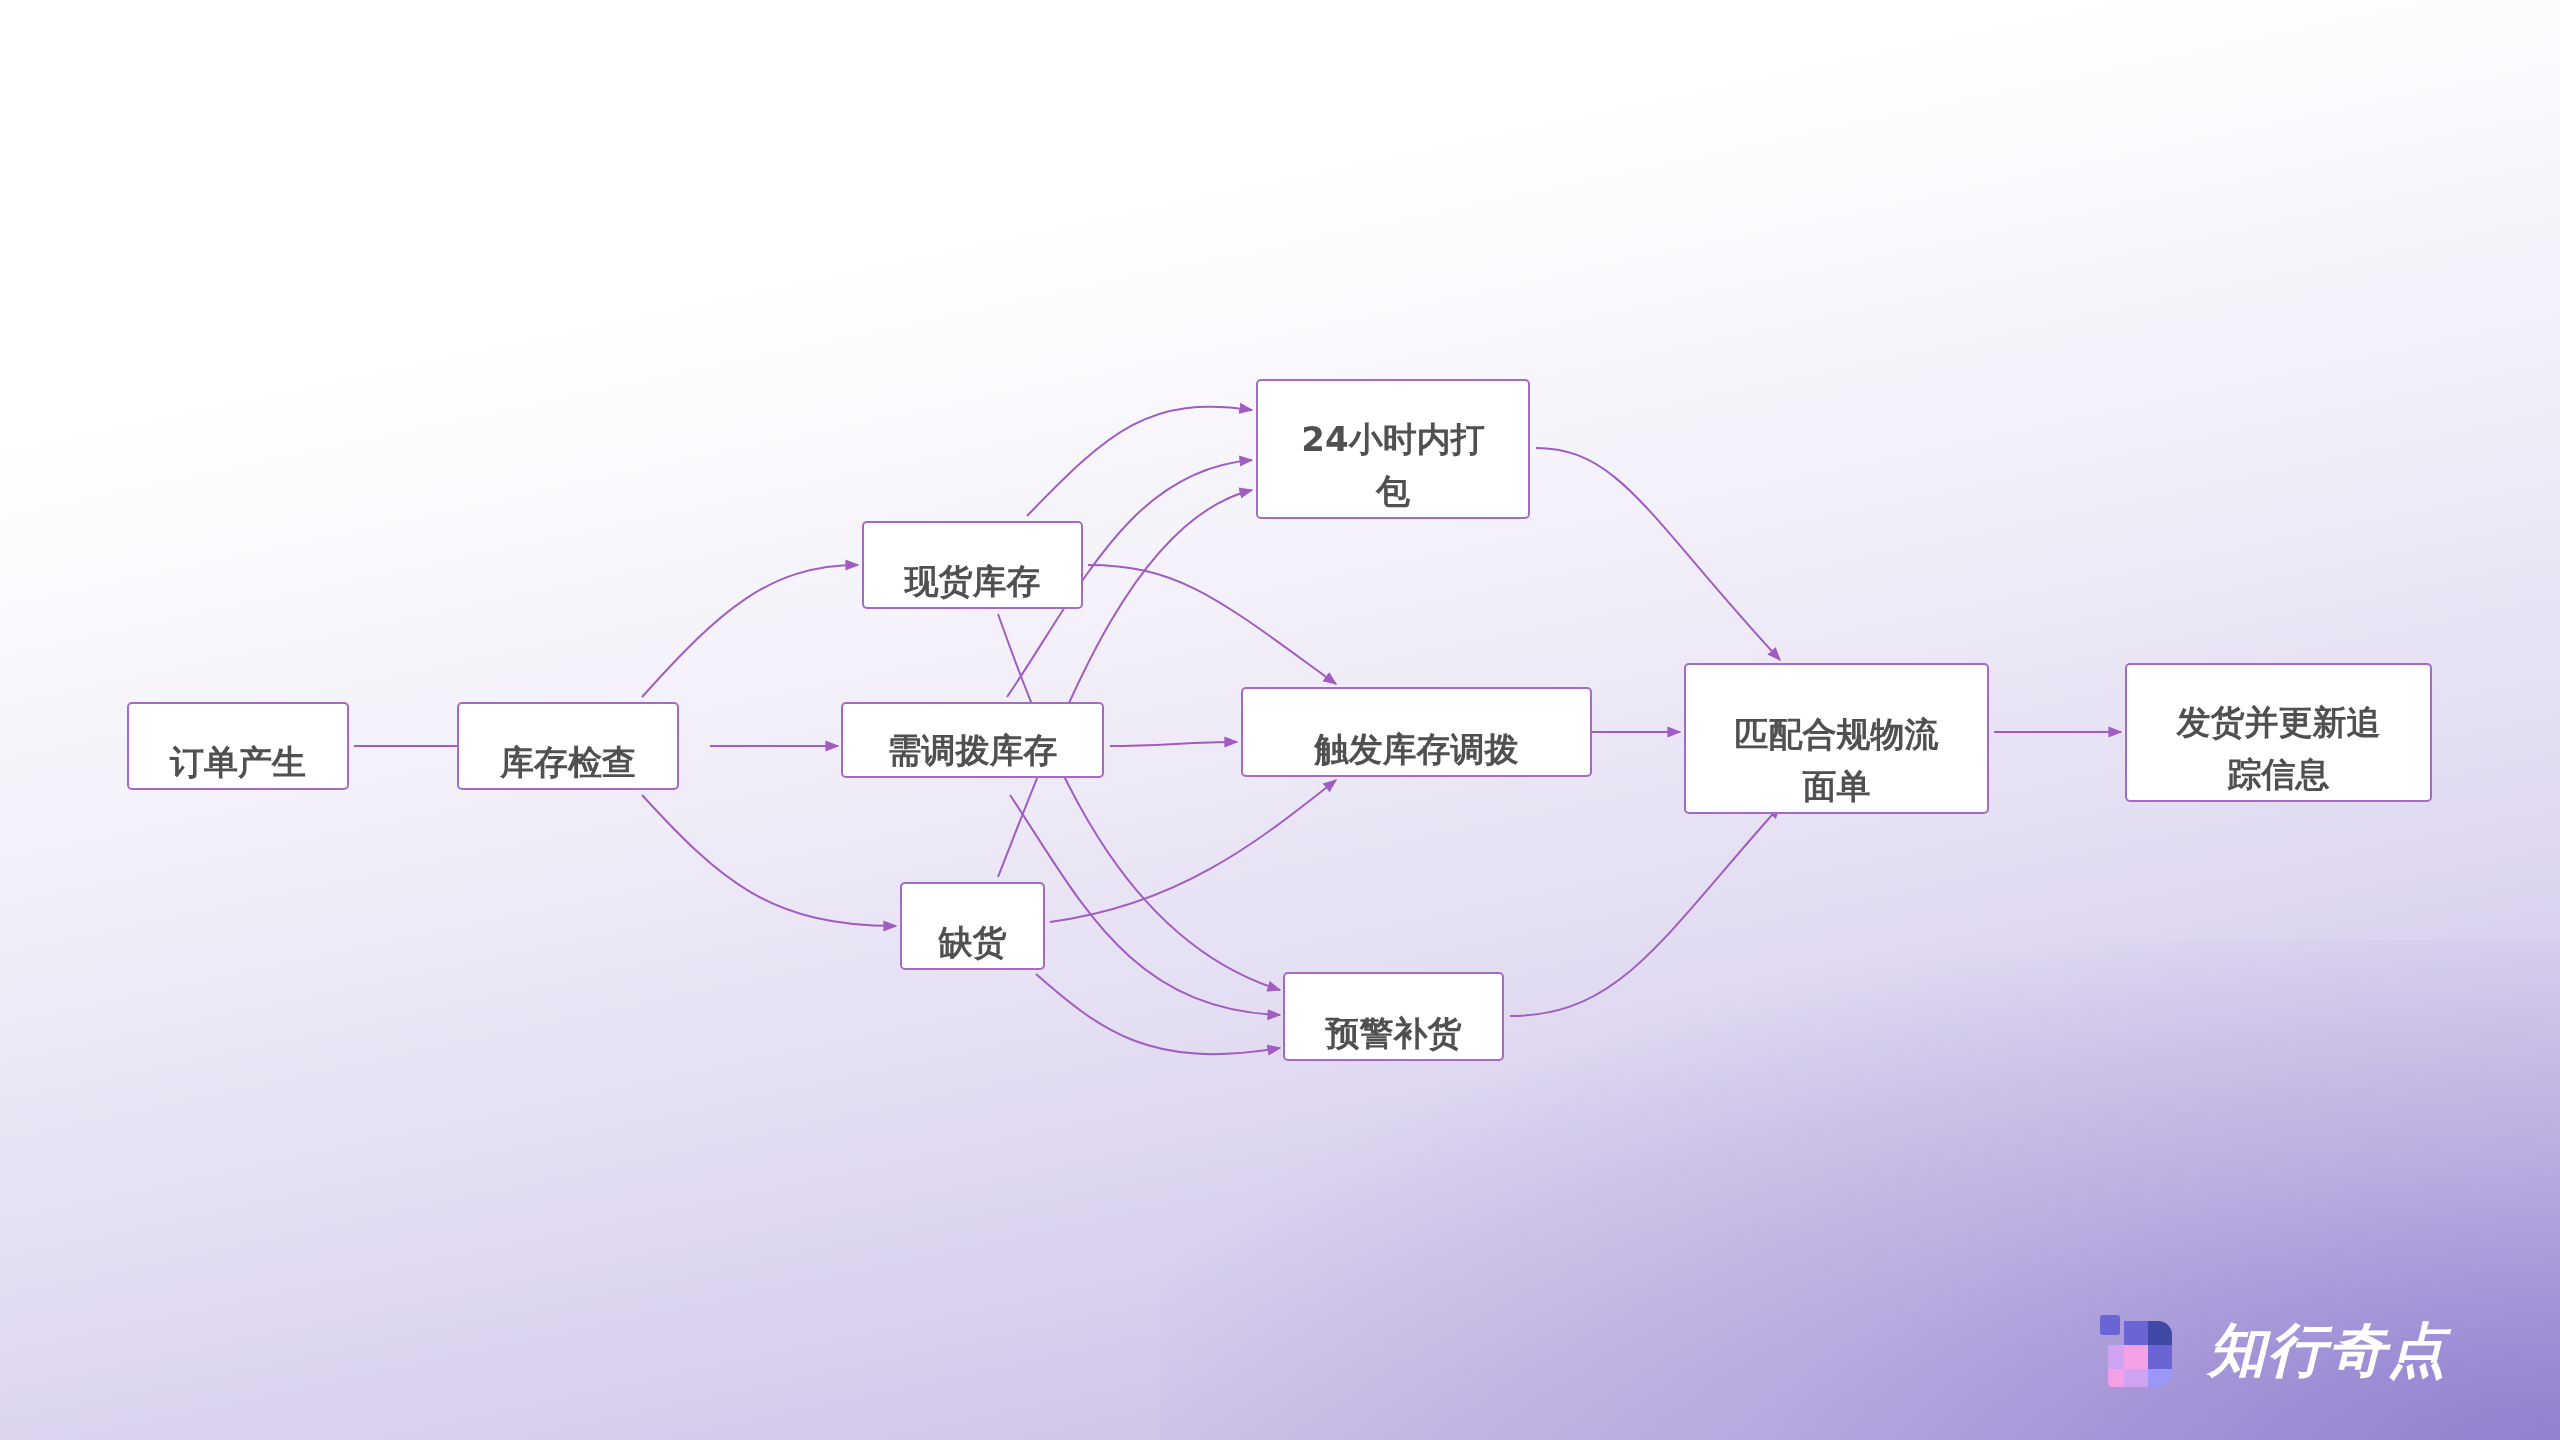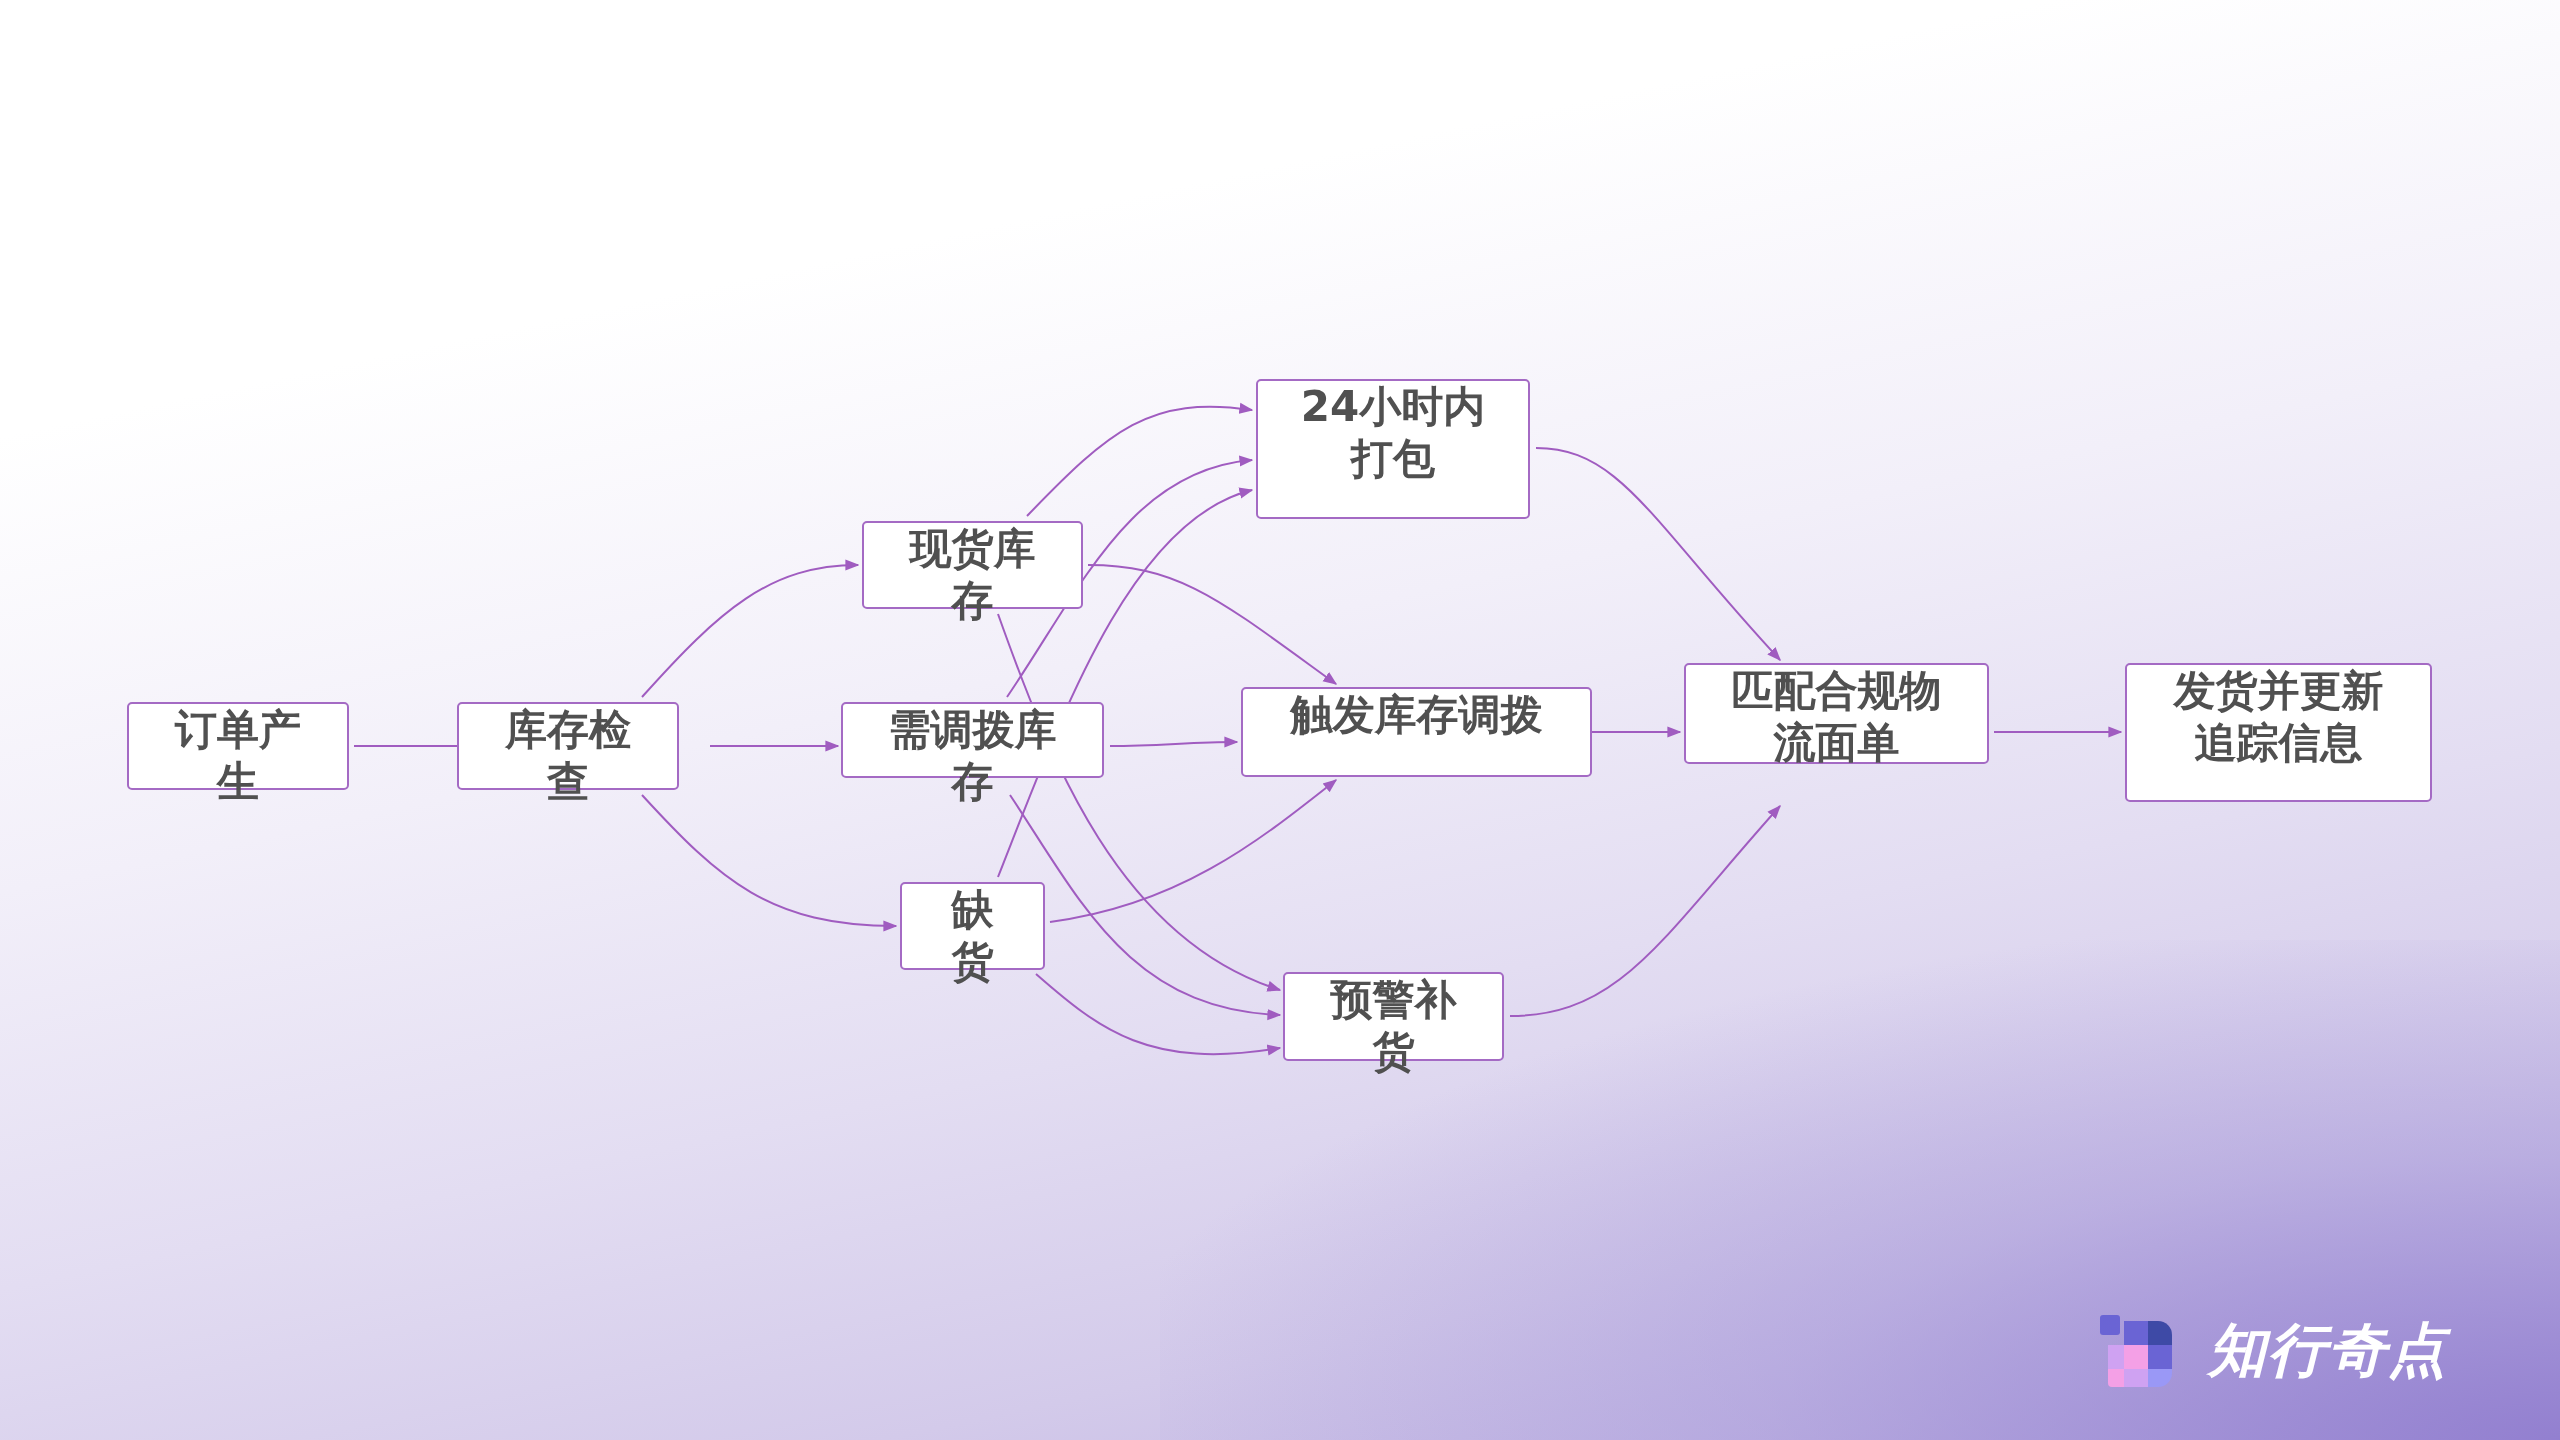--- a/index.html
+++ b/index.html
@@ -3,22 +3,22 @@
 <meta charset="utf-8">
 <style>
   html,body{margin:0;padding:0;}
   body{width:2560px;height:1440px;overflow:hidden;position:relative;
     font-family:"DejaVu Sans","Liberation Sans",sans-serif;
     background:linear-gradient(168deg,#ffffff 0%,#ffffff 22%,#f2eff9 45%,#e3ddf2 65%,#d3caea 82%,#c6bbe5 92%,#b7aadf 100%);}
   .corner-glow{position:absolute;right:0;bottom:0;width:1400px;height:500px;
     background:radial-gradient(ellipse at 100% 100%,rgba(140,120,205,0.85) 0%,rgba(160,145,215,0.45) 40%,rgba(200,190,235,0) 75%);pointer-events:none;}
   svg.edges{position:absolute;left:0;top:0;width:2560px;height:1440px;}
   .node{position:absolute;box-sizing:border-box;background:#ffffff;border:2px solid #a46ac4;border-radius:5px;
-    display:flex;align-items:flex-start;justify-content:center;text-align:center;
-    color:#505050;font-weight:bold;font-size:42px;line-height:52px;padding:0 35px;}
+    display:flex;align-items:flex-end;justify-content:center;text-align:center;
+    color:#505050;font-weight:bold;font-size:34px;line-height:52px;padding:0 35px;}
   .logo{position:absolute;left:2100px;top:1312px;display:flex;align-items:center;}
   .logo-icon{position:relative;width:72px;height:72px;}
   .logo-icon span{position:absolute;width:24px;height:24px;}
   .logo-text{margin-left:36px;color:#ffffff;font-size:58px;font-weight:bold;font-style:italic;letter-spacing:2px;}
 </style>
 </head>
 <body>
 
 <div class="corner-glow"></div>
 
@@ -83,21 +83,21 @@
 </div>
 <div class="node" style="left:1256px;top:379px;width:274px;height:140px;">
   <span>24小时内打包</span>
 </div>
 <div class="node" style="left:1241px;top:687px;width:351px;height:90px;">
   <span>触发库存调拨</span>
 </div>
 <div class="node" style="left:1283px;top:972px;width:221px;height:89px;">
   <span>预警补货</span>
 </div>
-<div class="node" style="left:1684px;top:663px;width:305px;height:101px;">
+<div class="node" style="left:1684px;top:663px;width:305px;height:151px;">
   <span>匹配合规物流面单</span>
 </div>
 <div class="node" style="left:2125px;top:663px;width:307px;height:139px;">
   <span>发货并更新追踪信息</span>
 </div>
 
 <div class="logo">
   <div class="logo-icon">
     <span style="left:0;top:0;width:20px;height:20px;background:#6a64d4;border-radius:3px;"></span>
     <span style="left:24px;top:6px;background:#6a64d4;"></span>

